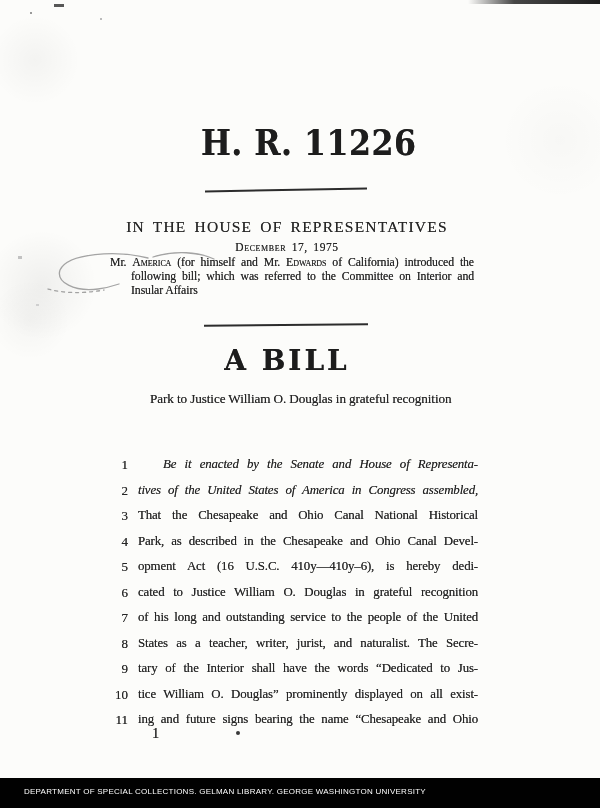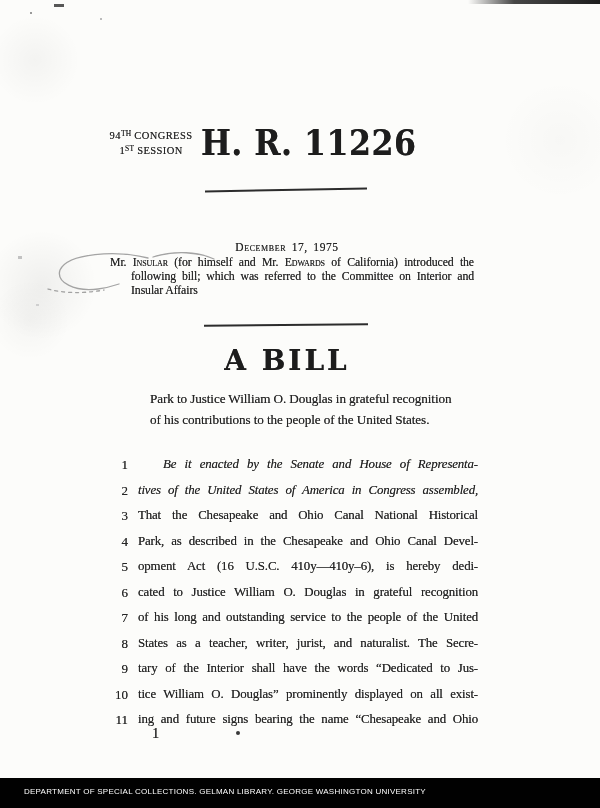--- a/index.html
+++ b/index.html
@@ -75,51 +75,47 @@
 <div class="page">
 
   <div class="streak"></div>
   <div class="speck s1"></div>
   <div class="speck s2"></div>
   <div class="speck s3"></div>
   <div class="speck s4"></div>
   <div class="speck s5"></div>
   <div class="ink-dot"></div>
 
-  <div class="congress-block">
-    <div><span>94</span><span class="ord">TH</span> <span class="scword">CONGRESS</span></div>
-    <div><span>1</span><span class="ord">ST</span> <span class="scword">SESSION</span></div>
-  </div>
   <div class="bill-number">H. R. 11226</div>
 
   <div class="rule rule1"></div>
 
+  <div class="chamber">IN THE HOUSE OF REPRESENTATIVES</div>
   <div class="date-line">December 17, 1975</div>
 
   <div class="sponsor">
-      <div class="sponsor-line"><span>Mr. </span><span class="sc">Insular</span><span> (for himself and Mr. </span><span class="sc">Edwards</span><span> of California) introduced the</span></div>
+      <div class="sponsor-line"><span>Mr. </span><span class="sc">America</span><span> (for himself and Mr. </span><span class="sc">Edwards</span><span> of California) introduced the</span></div>
       <div class="sponsor-line cont"><span>following bill; which was referred to the Committee on Interior and</span></div>
       <div class="sponsor-line cont nojust"><span>Insular Affairs</span></div>
     </div>
 
   <svg class="anno-svg" width="600" height="808" viewBox="0 0 600 808">
     <g fill="none" stroke="#8f8f8f" stroke-width="1.3" stroke-linecap="round" opacity="0.8">
       <path d="M148,258 C116,250 68,253 60,270 C56,282 74,292 98,289 C106,288 113,286 119,284"></path>
       <path d="M153,257 C175,250 199,252 214,259"></path>
       <path d="M48,289 C62,293 82,294 104,290" stroke-dasharray="3 4"></path>
     </g>
   </svg>
 
   <div class="rule rule2"></div>
 
   <div class="bill-heading">A BILL</div>
 
   <div class="preamble">
       <div class="pre-line ind">Park to Justice William O. Douglas in grateful recognition</div>
-      <div class="pre-line ind">of his contributions to the people of the United States.</div>
     </div>
 
   <div class="body-lines">
       <div class="brow">
         <span class="bnum">1</span>
         <span class="btext it first">Be it enacted by the Senate and House of Representa-</span>
       </div>
       <div class="brow">
         <span class="bnum">2</span>
         <span class="btext it">tives of the United States of America in Congress assembled,</span>

